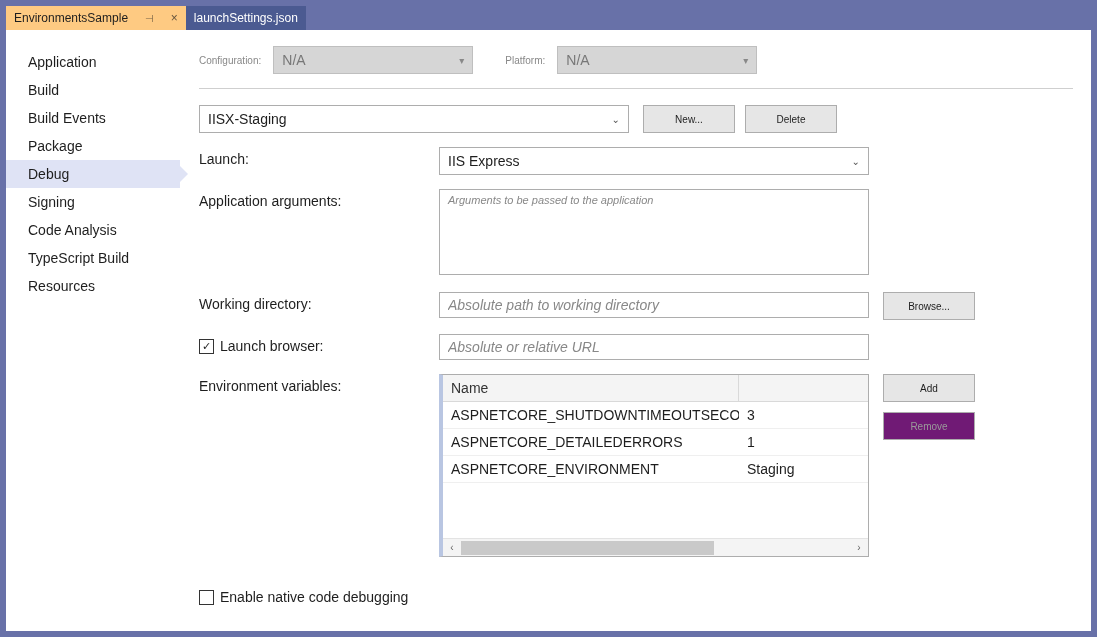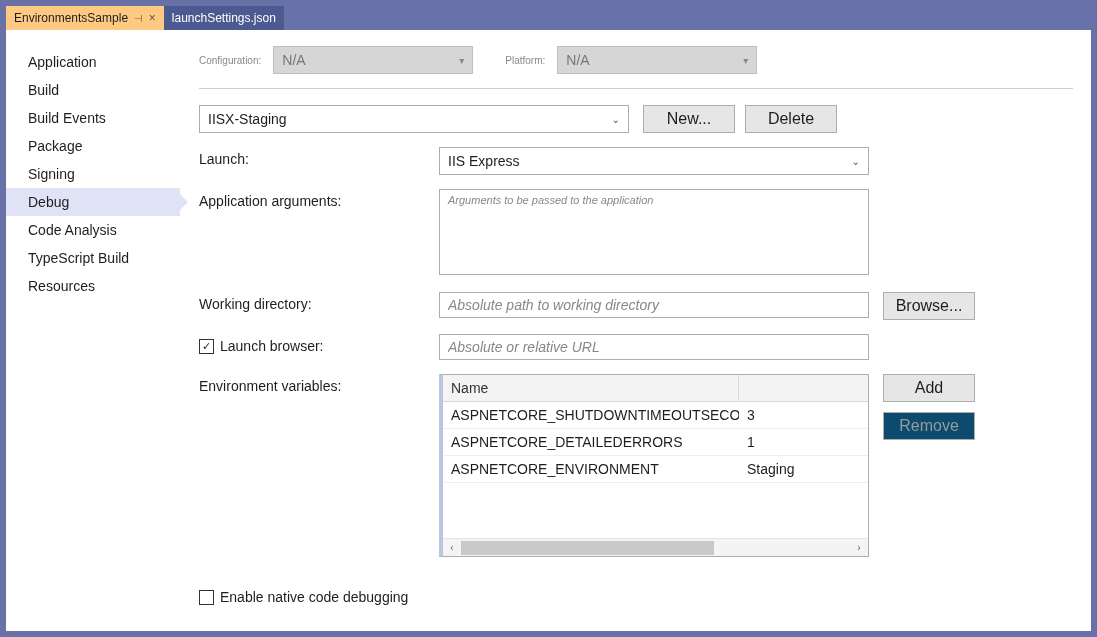--- a/index.html
+++ b/index.html
@@ -23,21 +23,21 @@
       align-items: stretch;
     }
     .tab {
       display: flex;
       align-items: center;
       padding: 0 8px;
       font-size: 12px;
       color: #fff;
       background: #4b5a91;
       border: none;
-      gap: 6px;
+      gap: 17px;
       cursor: pointer;
     }
     .tab.active {
       background: #feca82;
       color: #1e1e1e;
     }
     .tab .tab-icon {
       font-size: 10px;
       opacity: 0.65;
     }
@@ -165,28 +165,28 @@
     .btn-col {
       display: flex;
       gap: 10px;
       margin-left: 14px;
     }
     .btn {
       width: 92px;
       height: 28px;
       background: #e6e6e6;
       border: 1px solid #adadad;
-      font-size: 16px;
+      font-size: 10px;
       font-family: inherit;
       cursor: pointer;
       color: #1e1e1e;
     }
     .btn.disabled {
       color: #9a9a9a;
-      background: #0c4a6e;
+      background: #701a75;
       cursor: default;
     }
     .check-row {
       display: flex;
       align-items: center;
       gap: 6px;
       font-size: 14px;
     }
     .checkbox {
       width: 15px; height: 15px;
@@ -271,22 +271,22 @@
     </div>
   </div>
 
   <div class="panel">
 
     <div class="sidebar">
       <div class="sidebar-item"><span>Application</span></div>
       <div class="sidebar-item"><span>Build</span></div>
       <div class="sidebar-item"><span>Build Events</span></div>
       <div class="sidebar-item"><span>Package</span></div>
+      <div class="sidebar-item selected"><span>Debug</span></div>
       <div class="sidebar-item"><span>Signing</span></div>
-      <div class="sidebar-item selected"><span>Debug</span></div>
       <div class="sidebar-item"><span>Code Analysis</span></div>
       <div class="sidebar-item"><span>TypeScript Build</span></div>
       <div class="sidebar-item"><span>Resources</span></div>
     </div>
 
     <div class="main">
 
       <div class="toprow">
         <span class="lbl">Configuration:</span>
         <div class="dropdown disabled">

